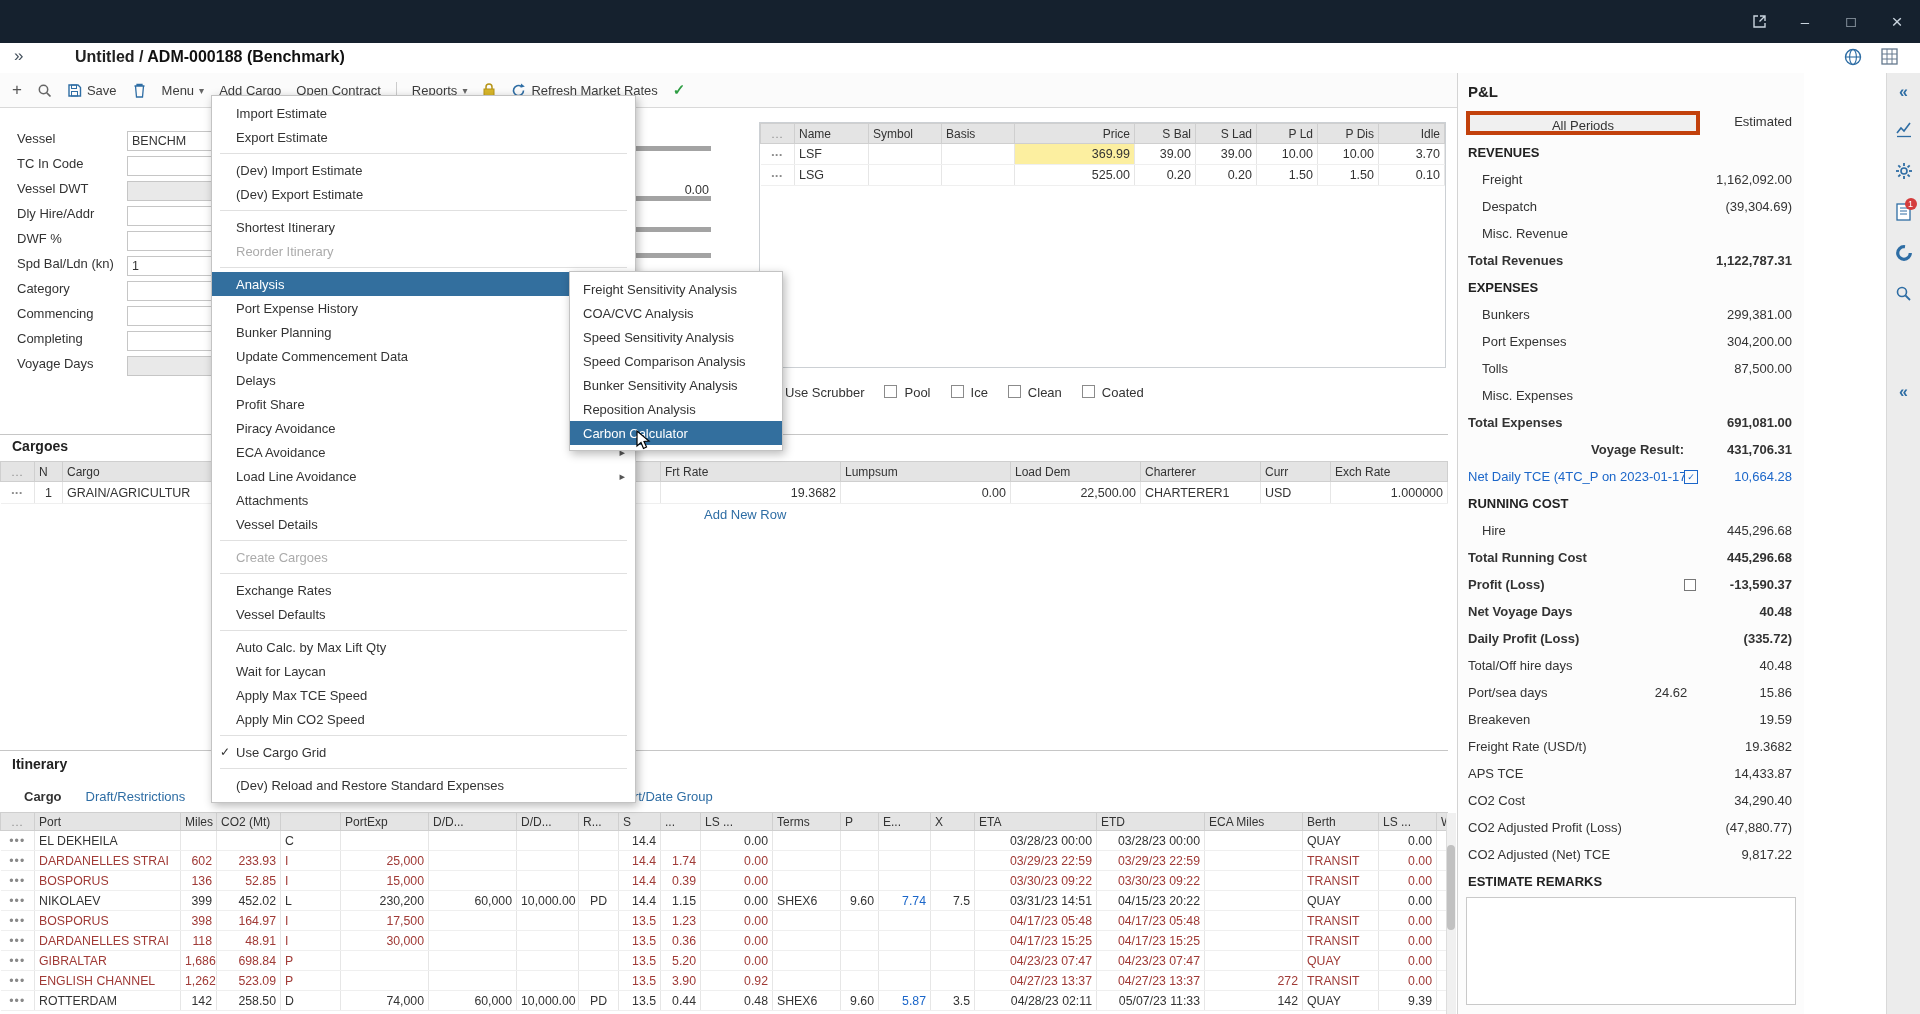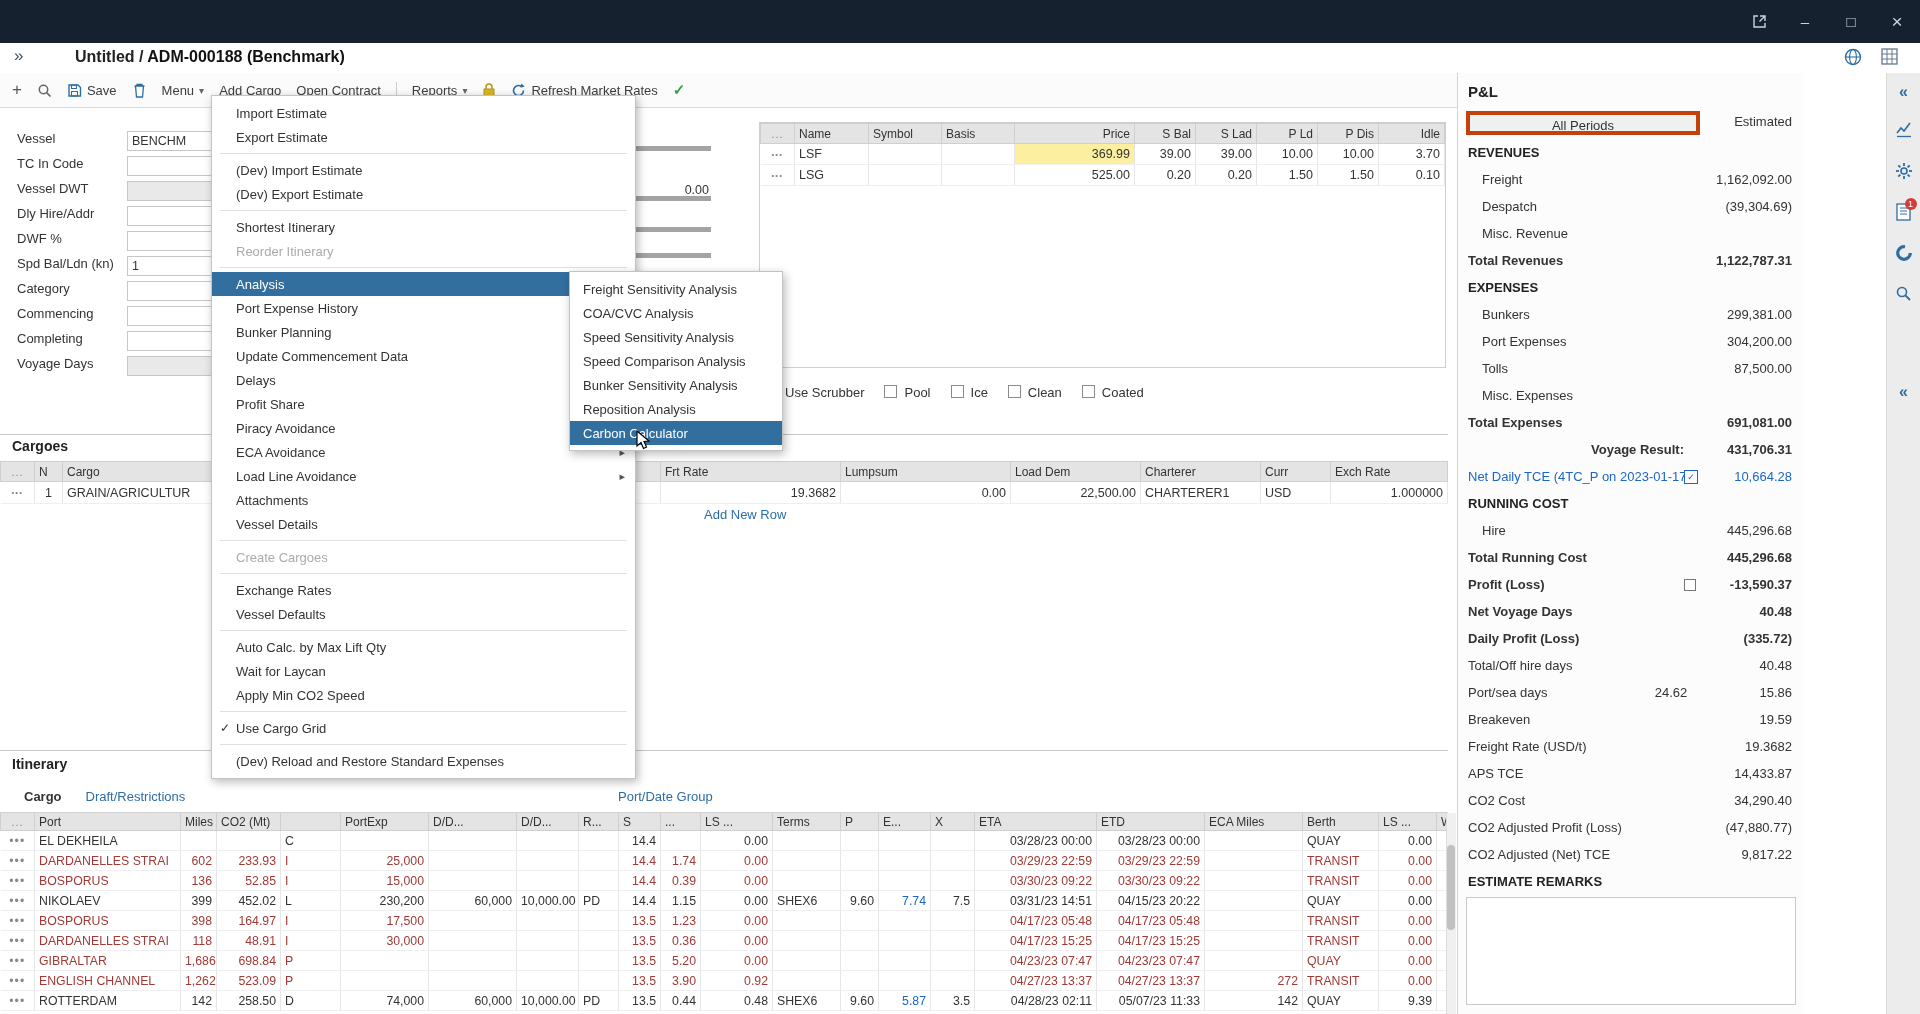--- a/index.html
+++ b/index.html
@@ -94,21 +94,21 @@
 .itin-tabs{position:absolute;left:24px;top:789px;display:flex;gap:24px;z-index:1}
 .tab{color:#2e6da4;white-space:nowrap}
 .tab.active{color:#333;font-weight:bold}
 .tab-float{position:absolute;left:618px;top:789px;color:#2e6da4;z-index:1}
 .t-itin{position:absolute;left:0;top:812px;width:1448px;z-index:1}
 .t-itin th{height:18px}
 .t-itin td{height:20px;font-size:12.3px}
 .t-itin td.c2,.t-itin td.c3,.t-itin td.c5,.t-itin td.c6,.t-itin td.c7,.t-itin td.c9,
 .t-itin td.c10,.t-itin td.c11,.t-itin td.c13,.t-itin td.c14,.t-itin td.c15,
 .t-itin td.c16,.t-itin td.c17,.t-itin td.c18,.t-itin td.c20{text-align:right}
-.t-itin td.c8{text-align:left}
+.t-itin td.c8{text-align:center}
 .scroll-track{position:absolute;left:1446px;top:813px;width:10px;height:201px;background:#f0f0f0;border-left:1px solid #ddd;z-index:2}
 .scroll-thumb{position:absolute;left:1447px;top:845px;width:8px;height:85px;background:#c1c1c1;border-radius:4px;z-index:3}
 
 
 .pnl{position:absolute;left:1457px;top:73px;width:347px;height:941px;background:#fcfcfc;
   border-left:1px solid #d4d4d4;padding-top:10px}
 .pnl-title{padding-left:10px;font-size:15px;font-weight:bold;color:#222;height:26px}
 .pnl-header{display:flex;height:24px;margin:2px 8px 4px 8px}
 .pnl-period{flex:1;background:#f0f0f0;border:4px solid #c2410c;text-align:center;line-height:22px;color:#333}
 .pnl-colhdr{width:96px;text-align:right;line-height:22px;padding-right:4px;color:#333}
@@ -954,20 +954,25 @@
       <span class="mi-label">Auto Calc. by Max Lift Qty</span>
       <span class="mi-arrow"></span>
     </div>
     <div class="menu-item">
       <span class="mi-check"></span>
       <span class="mi-label">Wait for Laycan</span>
       <span class="mi-arrow"></span>
     </div>
     <div class="menu-item">
       <span class="mi-check"></span>
+      <span class="mi-label">Apply Max TCE Speed</span>
+      <span class="mi-arrow"></span>
+    </div>
+    <div class="menu-item">
+      <span class="mi-check"></span>
       <span class="mi-label">Apply Min CO2 Speed</span>
       <span class="mi-arrow"></span>
     </div>
     <div class="menu-sep"></div>
     <div class="menu-item">
       <span class="mi-check">✓</span>
       <span class="mi-label">Use Cargo Grid</span>
       <span class="mi-arrow"></span>
     </div>
     <div class="menu-sep"></div>

